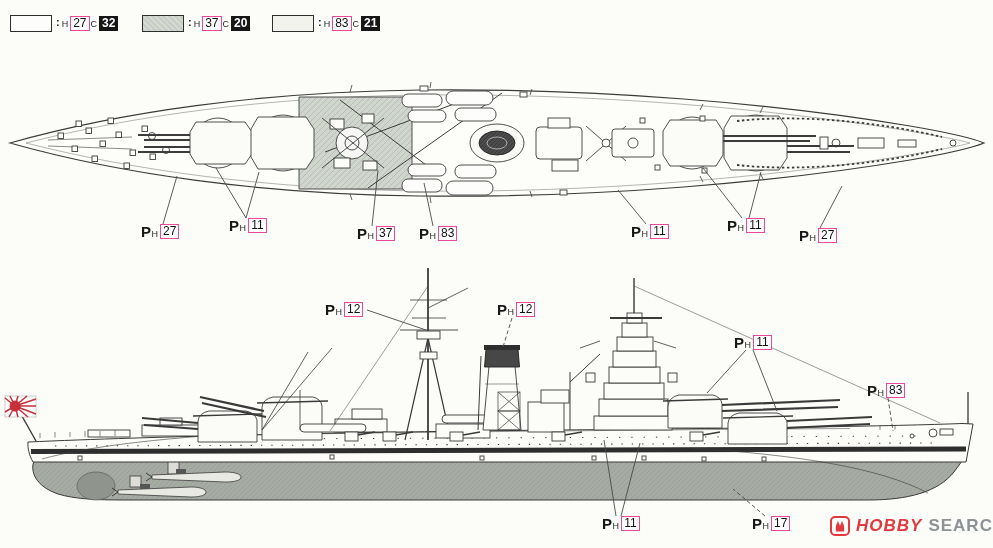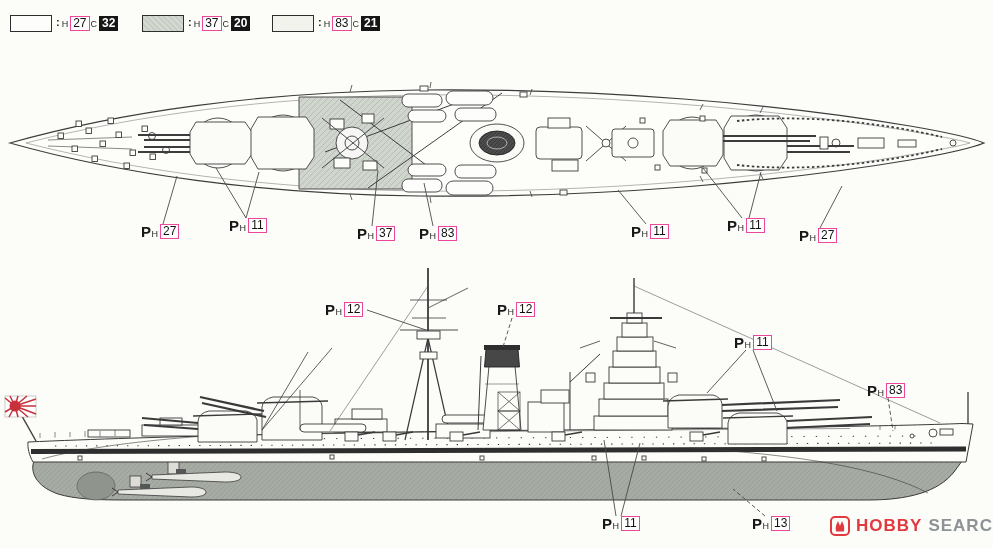--- a/index.html
+++ b/index.html
@@ -19,21 +19,21 @@
           font-size:12px;line-height:13px;padding:0 2px;min-width:13px;text-align:center;}
   .numbox.dark{background:#161616;color:#fff;border-color:#161616;font-weight:700;}
 
   
   .callout{position:absolute;display:flex;align-items:center;height:17px;}
   .pmark{font-size:15px;font-weight:800;letter-spacing:-0.5px;color:#181818;line-height:15px;}
   .callout .hp{margin:4px 2px 0 1px;}
 
   
   .logo{position:absolute;left:830px;top:516px;display:flex;align-items:center;gap:6px;}
-  .brand-red{color:#e0393f;font-weight:700;font-size:17px;letter-spacing:1px;}
+  .brand-red{color:#e0393f;font-weight:700;font-size:17px;letter-spacing:1px;font-style:italic;}
   .brand-gray{color:#8d9296;font-weight:700;font-size:17px;letter-spacing:1px;}
 </style>
 </head>
 <body>
 
 <div id="page">
 
 <svg width="993" height="548" viewBox="0 0 993 548">
   <defs>
     <pattern id="deckHatch" width="6" height="6" patternUnits="userSpaceOnUse">
@@ -372,21 +372,21 @@
   <span class="numbox">83</span>
 </div>
 <div class="callout" style="left:602px;top:515px">
   <span class="pmark">P</span>
   <span class="hp">H</span>
   <span class="numbox">11</span>
 </div>
 <div class="callout" style="left:752px;top:515px">
   <span class="pmark">P</span>
   <span class="hp">H</span>
-  <span class="numbox">13</span>
+  <span class="numbox">17</span>
 </div>
 
 <div class="logo">
   <svg width="20" height="20" viewBox="0 0 20 20" style="position:static">
     <rect x="1" y="1" width="18" height="18" rx="4" fill="none" stroke="#e0393f" stroke-width="2"></rect>
     <path d="M6.2,15.5 C4.8,11 6.8,7.8 8,5 C8.6,7.2 9.4,8.2 10,9.8 C10.6,8.2 11.4,7.2 12,5 C13.2,7.8 15.2,11 13.8,15.5 Z" fill="#e0393f"></path>
   </svg>
   <span class="brand-red">HOBBY</span>
   <span class="brand-gray">SEARCH</span>
 </div>

